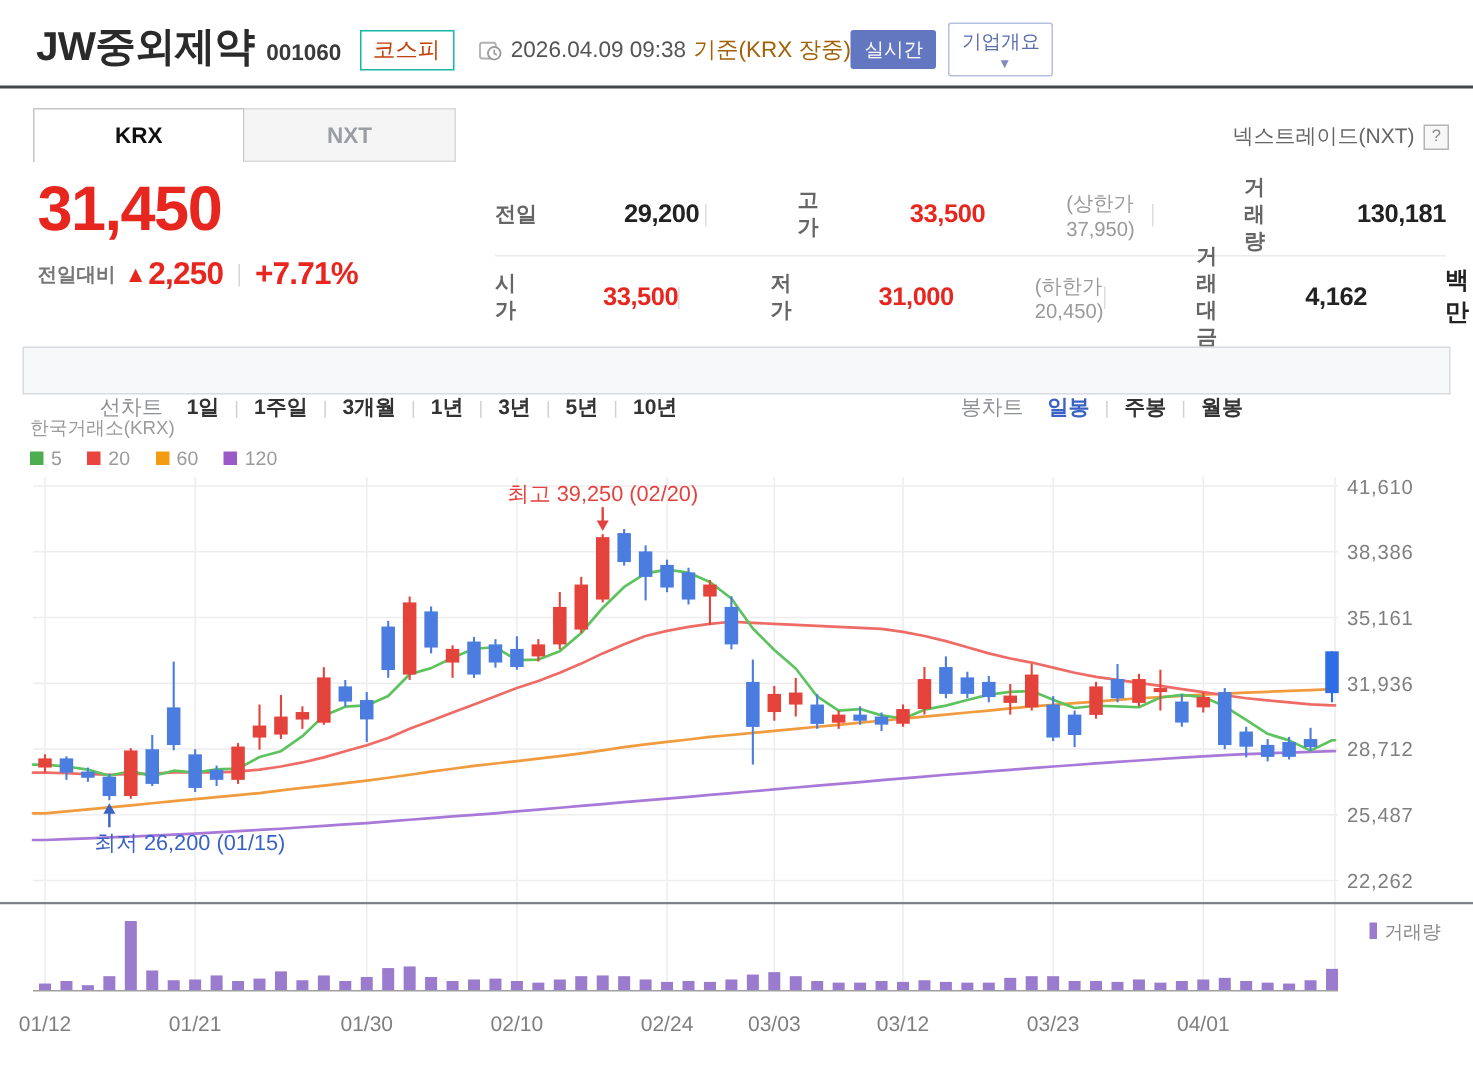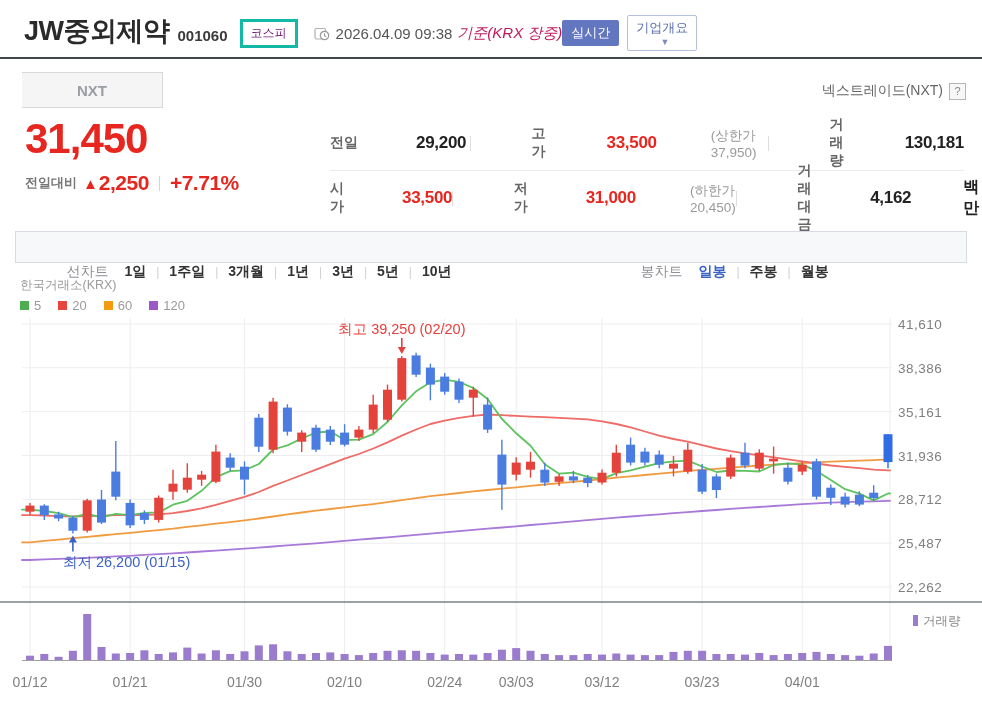--- a/index.html
+++ b/index.html
@@ -1,24 +1,24 @@
 <!DOCTYPE html>
 <html><head>
 <meta charset="utf-8">
 <style>
   html,body{margin:0;padding:0;}
   body{width:982px;height:710px;position:relative;background:#fff;overflow:hidden;
        font-family:"Liberation Sans","DejaVu Sans",sans-serif;}
   .header{position:absolute;top:10px;left:24px;right:15px;height:42px;display:flex;align-items:center;}
   .title{font-size:27px;font-weight:bold;color:#2a2a2a;letter-spacing:-0.5px;}
   .code{font-size:15px;font-weight:bold;color:#3a3a3a;margin-left:8px;margin-top:8px;}
-  .badge-kospi{margin-left:12px;margin-top:4px;font-size:12px;color:#701a75;border:3px solid #14b8a6;background:#fff;padding:3px 8px;}
+  .badge-kospi{margin-left:12px;margin-top:4px;font-size:15px;color:#c2410c;border:1px solid #14b8a6;background:#fff;padding:3px 8px;}
   .clock{margin-left:16px;margin-top:5px;display:inline-flex;}
   .dt{font-size:15px;color:#555;margin-left:6px;margin-top:5px;}
-  .dts{font-size:15px;color:#be185d;margin-left:5px;margin-top:5px;font-style:italic;}
+  .dts{font-size:15px;color:#a16207;margin-left:5px;margin-top:5px;}
   .badge-rt{margin-left:0;margin-top:4px;font-size:13px;color:#fff;background:#6377c1;padding:4px 9px;border-radius:2px;}
   .btn-overview{margin-left:8px;margin-top:4px;font-size:13px;color:#5b6fae;border:1px solid #b4c0e0;background:#fff;padding:3px 8px;border-radius:2px;cursor:pointer;display:inline-flex;align-items:center;flex-direction:column;}
   .caret{font-size:9px;margin-left:5px;color:#7c8cc0;}
   .header-line{position:absolute;top:57px;left:0;width:982px;border-top:2px solid #43464b;}
   .tabs{position:absolute;top:72px;left:22px;display:flex;}
   .tab{width:141px;height:36px;line-height:35px;text-align:center;font-size:15px;font-weight:bold;box-sizing:border-box;cursor:pointer;}
   .tab-krx{background:#fff;border:1px solid #c6c6c6;border-bottom:none;color:#111;}
   .tab-nxt{background:#f5f5f6;border:1px solid #d9d9d9;border-left:none;color:#9a9ea3;}
   .nxt-info{position:absolute;top:82px;right:16px;font-size:14px;color:#666;display:flex;align-items:center;}
   .help{width:15px;height:15px;border:1px solid #b5b5b5;background:#f7f7f7;color:#888;font-size:11px;line-height:15px;text-align:center;margin-left:6px;cursor:pointer;}
@@ -80,20 +80,21 @@
     <span class="dts">기준(KRX 장중)</span>
     <span class="badge-rt">실시간</span>
     <span class="btn-overview">
       <span>기업개요</span>
       <span class="caret">▼</span>
     </span>
   </div>
   <div class="header-line"></div>
 
   <div class="tabs">
+    <div class="tab tab-krx">KRX</div>
     <div class="tab tab-nxt">NXT</div>
   </div>
   <div class="nxt-info">
     <span>넥스트레이드(NXT)</span>
     <span class="help">?</span>
   </div>
 
   <div class="price-area">
     <div class="current">31,450</div>
     <div class="change-row">

